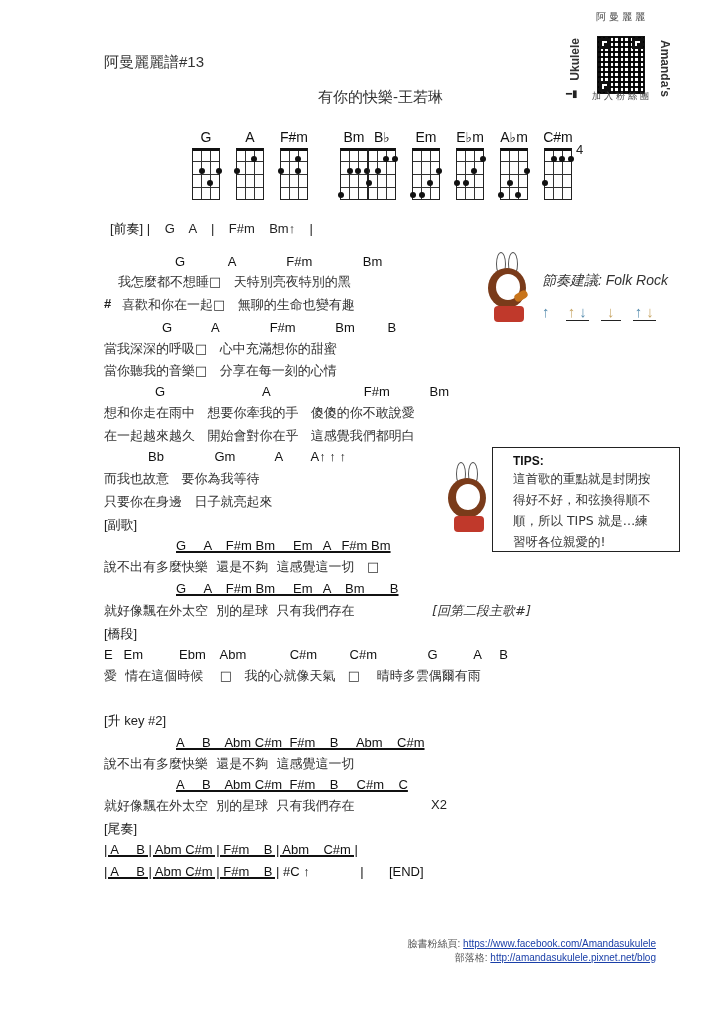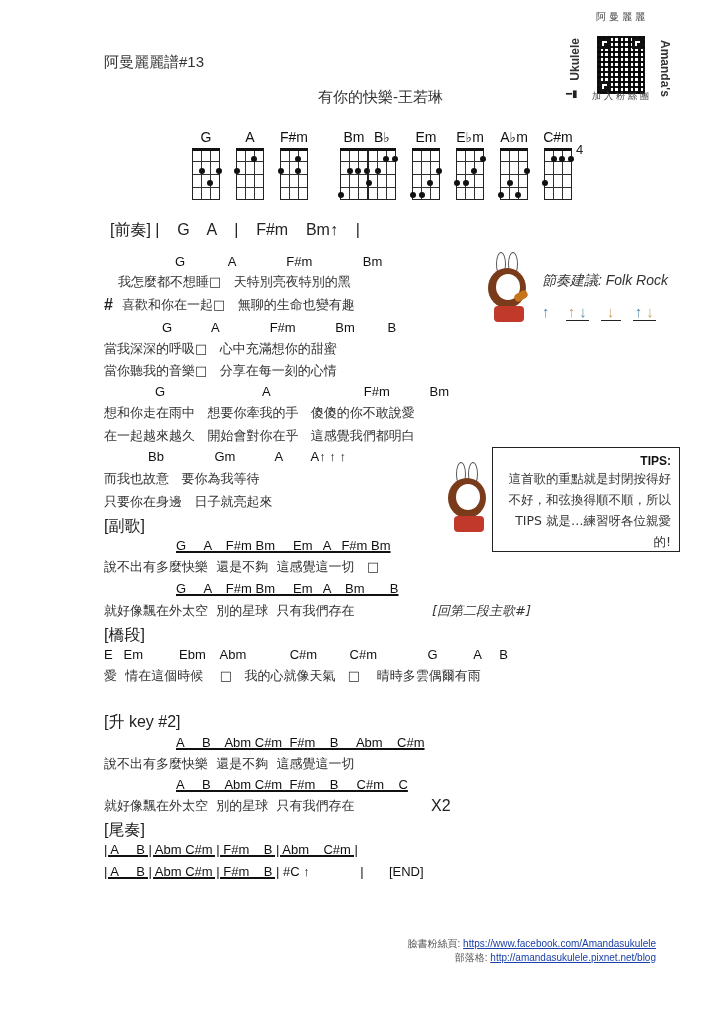--- a/index.html
+++ b/index.html
@@ -24,33 +24,33 @@
   .chords-row { left:186px; top:128px; height:74px; }
   .chord { position:absolute; top:0; width:40px; }
   .chord-name { text-align:center; font-size:14px; height:18px; line-height:18px; color:#111; }
   .grid { position:relative; width:28px; height:52px; margin:2px 0 0 6px; border:1px solid #222; border-top:3px solid #111; box-sizing:border-box;
           background:
             linear-gradient(90deg, transparent 8px, #333 8px 9px, transparent 9px 17px, #333 17px 18px, transparent 18px),
             linear-gradient(0deg, transparent 11px,#333 11px 12px, transparent 12px 24px, #333 24px 25px, transparent 25px 37px, #333 37px 38px, transparent 38px); }
   .dot { position:absolute; width:6px; height:6px; border-radius:50%; background:#111; }
   .fret4 { position:absolute; left:38px; top:14px; font-size:13px; }
 
-  .line { position:absolute; left:104px; font-size:16px; white-space:pre; color:#222; }
+  .line { position:absolute; left:104px; font-size:13px; white-space:pre; color:#222; }
   .lyric { font-family:"DejaVu Sans",sans-serif; font-size:13px; color:#333; }
   .chordline { font-size:13px; color:#111; }
   .u { text-decoration:underline; text-decoration-thickness:2px; }
   .italic { font-style:italic; }
 
   .rabbit { position:absolute; border-radius:50%; }
   .strum-title { left:542px; top:272px; font-size:14px; color:#333;font-style:italic; }
   .strum { left:542px; top:303px; font-size:15px; }
   .arrow-up { color:#5b8fb0; }
   .arrow-dn { color:#c9a86a; }
 
-  .tips { left:492px; top:447px; width:188px; height:105px; border:1.5px solid #222; box-sizing:border-box; padding:6px 8px;text-align:right; }
+  .tips { left:492px; top:447px; width:188px; height:105px; border:1.5px solid #222; box-sizing:border-box; padding:6px 20px; }
   .tips-title { font-weight:bold; font-size:12px; color:#111; }
   .tips-body { font-family:"DejaVu Sans",sans-serif; font-size:12.5px; line-height:21px; color:#333; }
 
   .footer { font-size:10px; color:#555; text-align:right; }
   .footer a { color:#1a3fa8; text-decoration:underline; }
 </style>
 </head>
 <body>
 
 <div class="abs doc-no">阿曼麗麗譜#13</div>

